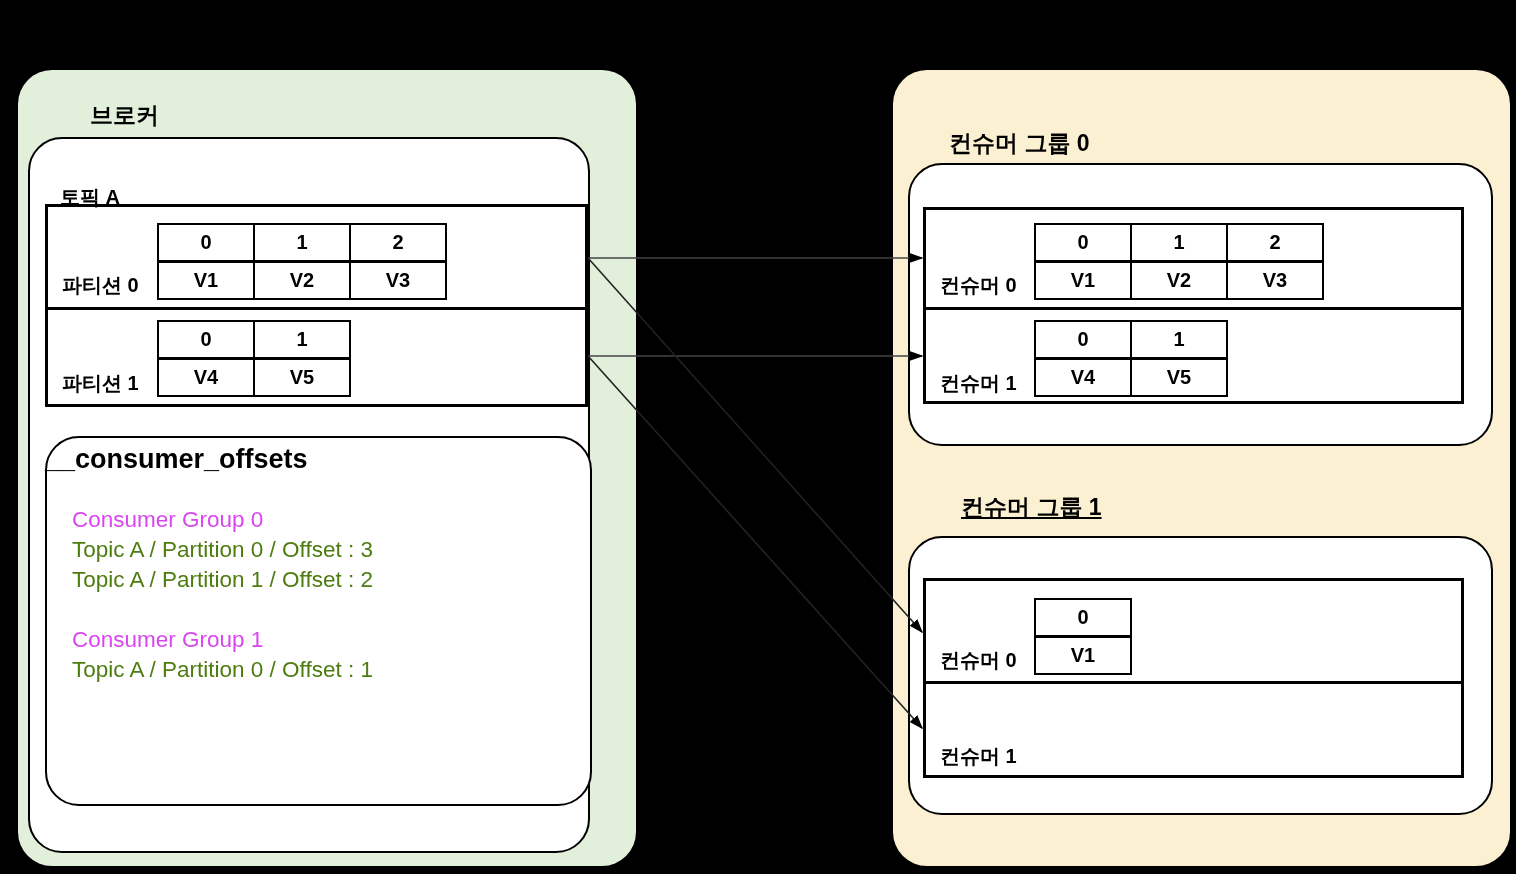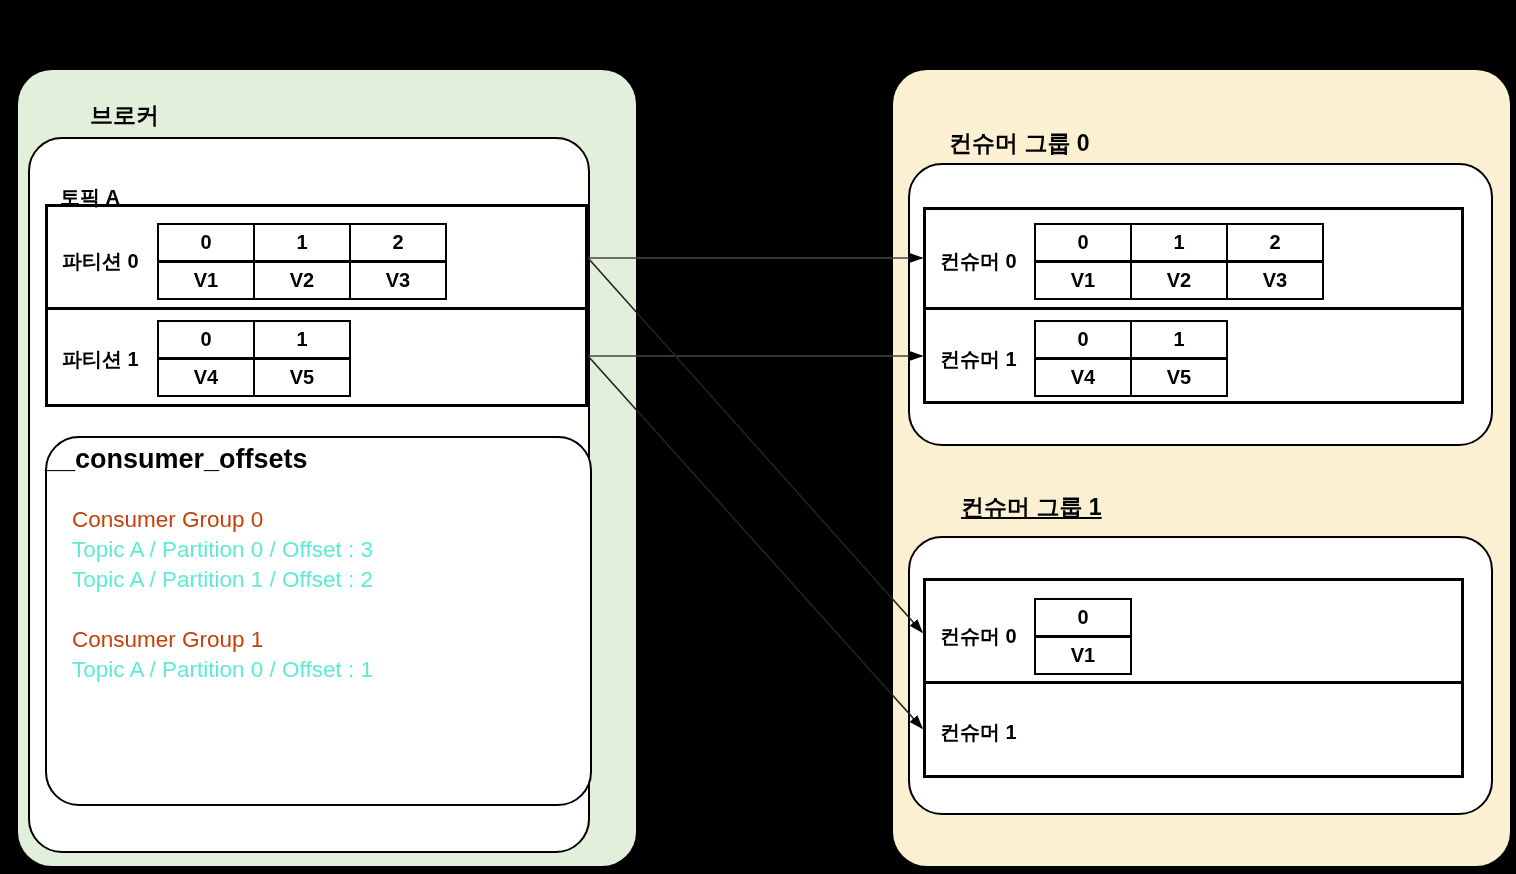--- a/index.html
+++ b/index.html
@@ -73,22 +73,22 @@
   }
 
   
   #offsets-text {
     position: absolute;
     left: 72px; top: 505px;
     font-size: 22.5px;
     line-height: 30px;
     white-space: nowrap;
   }
-  .cg-heading { color: #c2410c; }
-  .cg-line { color: #5eead4; }
+  .cg-heading { color: #d946ef; }
+  .cg-line { color: #4d7c0f; }
   .cg-spacer { height: 30px; }
 
   
   .frame {
     position: absolute;
     border: 3px solid #000000;
     box-sizing: border-box;
     background: transparent;
   }
   #partition-frame { left: 45px;  top: 204px; width: 543px; height: 203px; }
@@ -101,20 +101,21 @@
     height: 0;
     border-top: 3px solid #000000;
   }
 
   
   .row-label {
     position: absolute;
     font-weight: bold;
     font-size: 20px;
     white-space: nowrap;
+    margin-top: 24px;
   }
 
   
   .msgtable {
     position: absolute;
     border-collapse: collapse;
     table-layout: fixed;
   }
   .msgtable td {
     border: 2px solid #000000;

